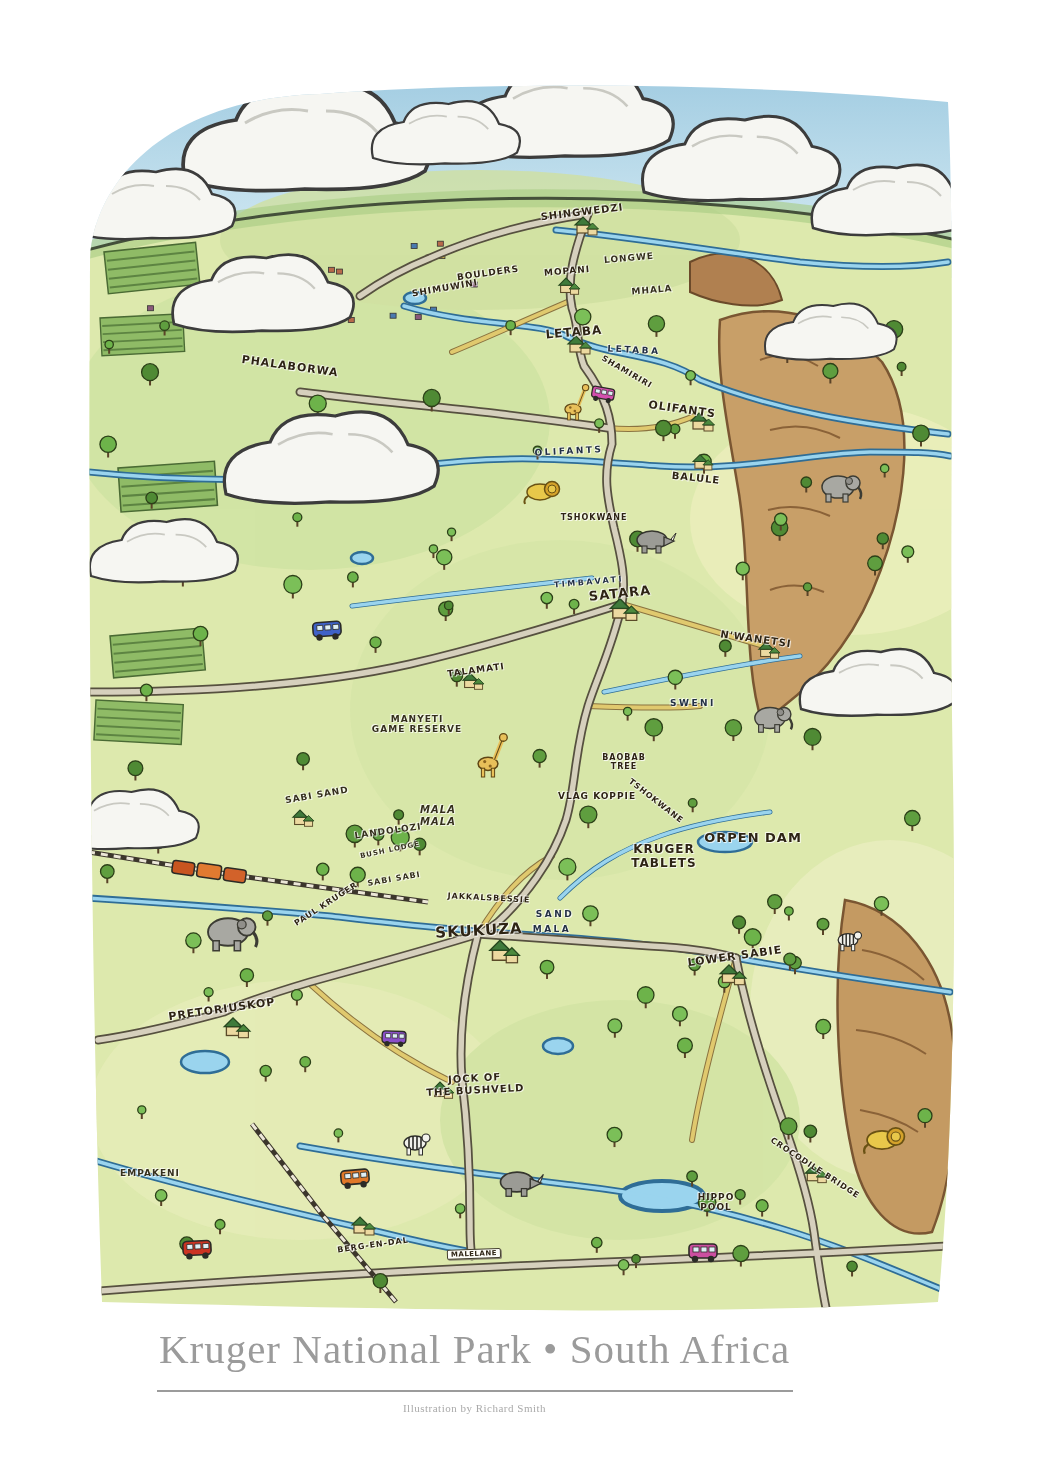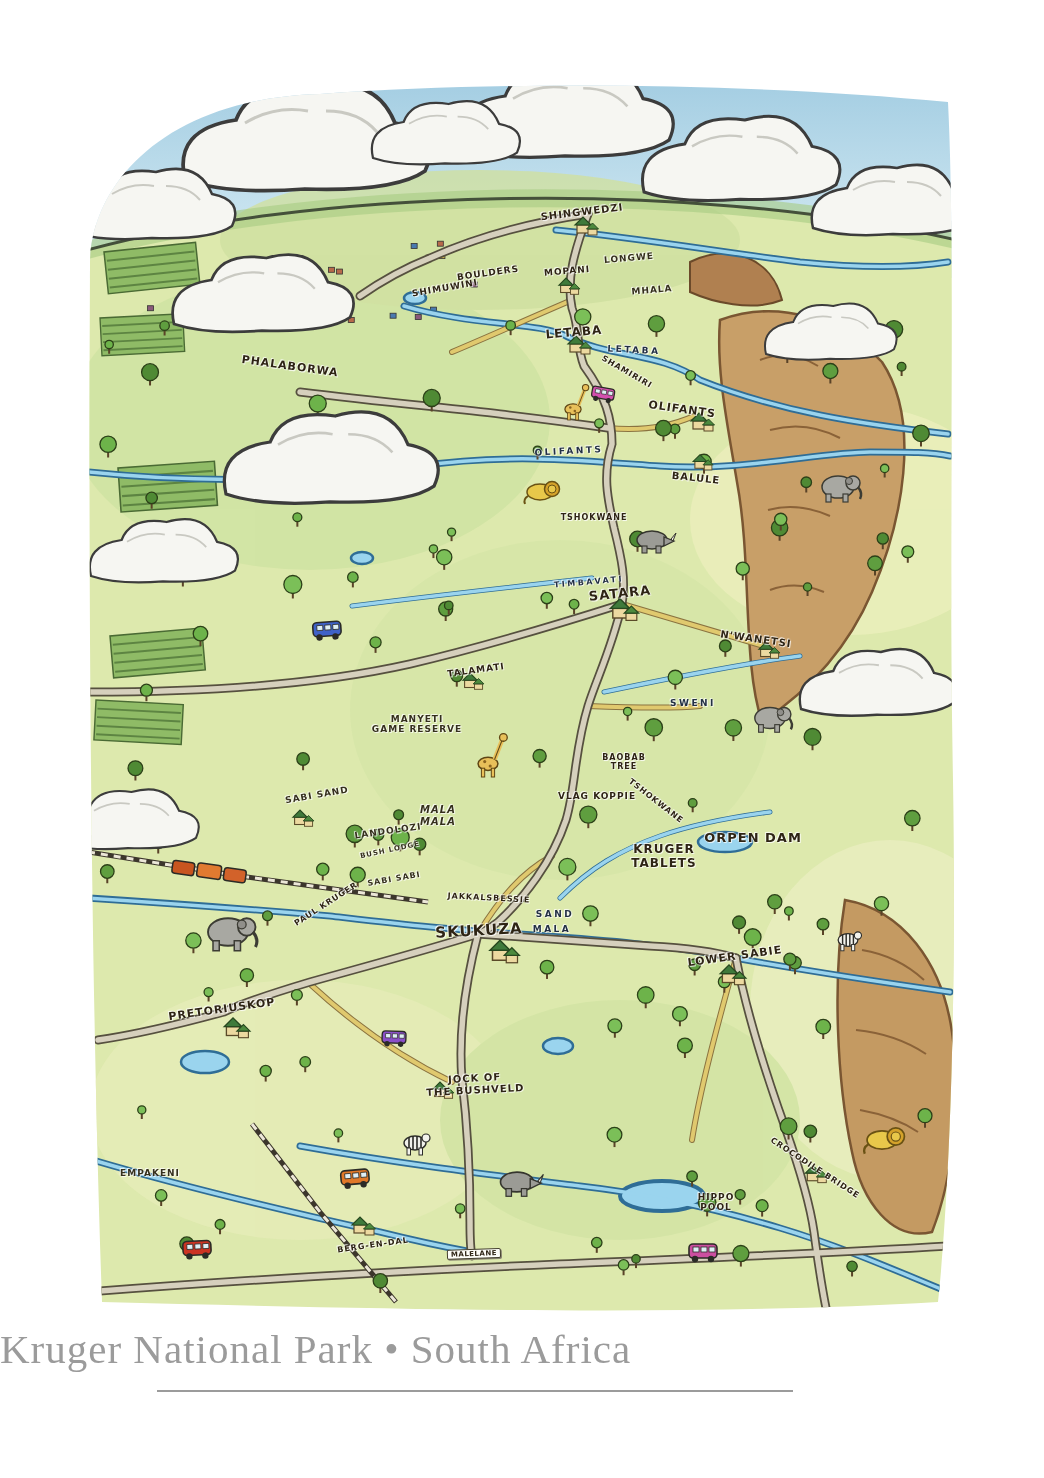--- a/index.html
+++ b/index.html
@@ -9,21 +9,21 @@
   #map-svg{position:absolute;left:0;top:0;}
   #labels-layer{position:absolute;left:0;top:0;width:1044px;height:1478px;pointer-events:none;}
   .map-label{position:absolute;transform:translate(-50%,-50%);color:#2e2414;font-weight:700;
              letter-spacing:1px;white-space:pre-line;text-align:center;line-height:1.15;
              text-shadow:0 0 2px rgba(255,255,255,.95),1px 1px 0 rgba(255,255,255,.7),
                          -1px -1px 0 rgba(255,255,255,.7);}
   .map-label.river{letter-spacing:2.5px;color:#233044;}
   .map-label.area{color:#35301c;}
   .map-label.sign{background:#fdfdf8;border:1px solid #44402f;border-radius:2px;
                   padding:0 3px;letter-spacing:.5px;text-shadow:none;box-shadow:1px 1px 0 #8a8672;}
-  #footer{position:absolute;left:0;top:1325px;width:949px;}
+  #footer{position:absolute;left:0;top:1325px;width:949px;text-align:center;}
   #poster-title{font-family:"Liberation Serif","DejaVu Serif",serif;font-size:41px;
                 color:#9b9b9b;letter-spacing:1px;font-weight:400;}
   #footer-rule{width:636px;height:2px;background:#9b9b9b;margin:17px auto 10px auto;}
   #poster-credit{font-family:"Liberation Serif","DejaVu Serif",serif;font-size:11px;color:#a9a9a9;
                  letter-spacing:.5px;}
 </style>
 </head>
 <body>
 
 <div id="poster">
@@ -614,14 +614,15 @@
         <div class="map-label sign" style="left: 474px; top: 1254px; font-size: 7px; transform: translate(-50%, -50%) rotate(-2deg);">MALELANE</div>
         <div class="map-label camp" style="left: 815px; top: 1168px; font-size: 8px; transform: translate(-50%, -50%) rotate(33deg);">CROCODILE BRIDGE</div>
         <div class="map-label poi" style="left: 716px; top: 1202px; font-size: 9px; transform: translate(-50%, -50%) rotate(0deg);">HIPPO
 POOL</div>
       </div>
   </div>
 
   <div id="footer">
     <div id="poster-title">Kruger National Park • South Africa</div>
     <div id="footer-rule"></div>
+    <div id="poster-credit">Illustration by Richard Smith</div>
   </div>
 </div>
 
 </body></html>

